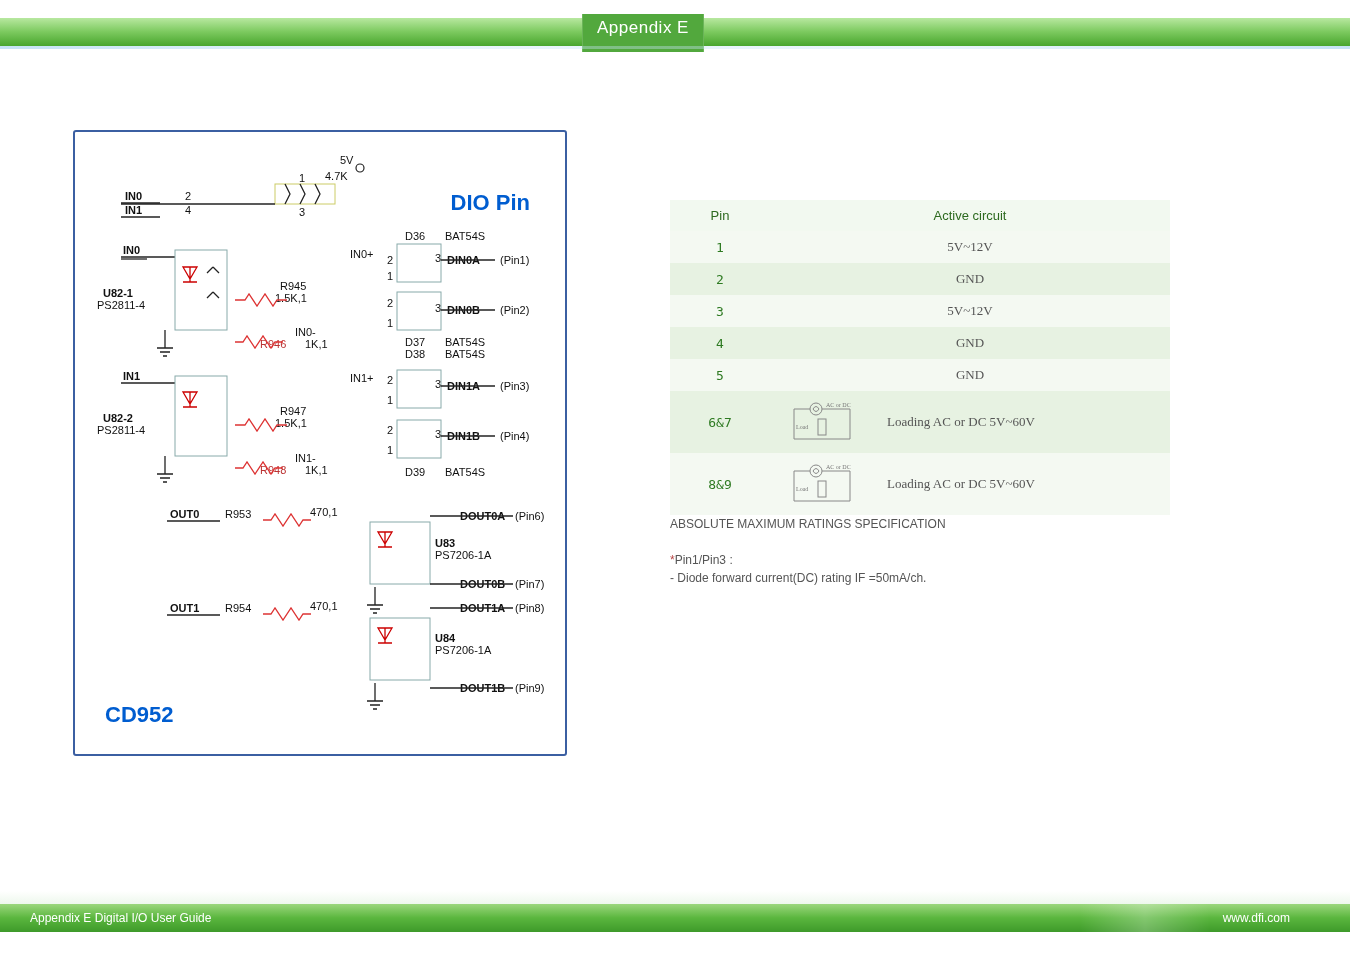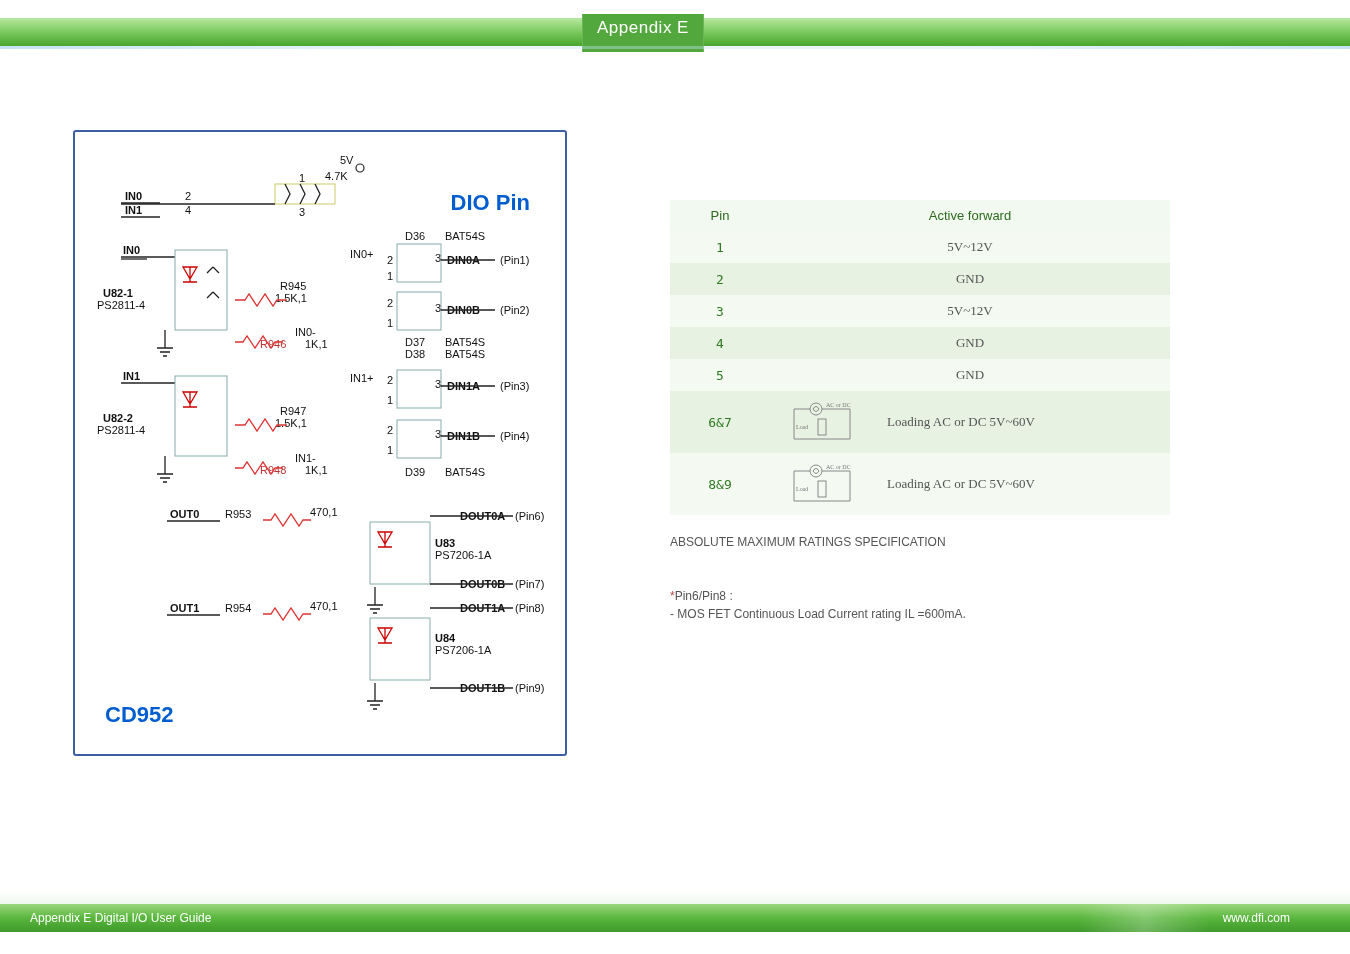--- a/index.html
+++ b/index.html
@@ -145,21 +145,20 @@
     align-items:center;
     gap:27px;
     justify-content:flex-start;
     padding-left:10px;
   }
   .mini-svg { width:70px; height:46px; }
   .mini-label { font-size:13px; color:#555; }
 
   
   .notes {
-    margin-top: 18px;
     font-size: 12px;
     color: #555;
     line-height: 1.5;
   }
   .notes .star { color:#b84545; }
 
   
   .footer {
     position: absolute;
     left: 0; right: 0; bottom: 22px;
@@ -337,21 +336,21 @@
       </svg>
     </div>
   </div>
 
   <div class="col-right">
 
     <table class="pin-table">
       <thead>
         <tr>
           <th>Pin</th>
-          <th>Active forward</th>
+          <th>Active circuit</th>
         </tr>
       </thead>
       <tbody>
         <tr class="odd">
           <td class="pincell">1</td>
           <td>5V~12V</td>
         </tr>
         <tr class="even">
           <td class="pincell">2</td>
           <td>GND</td>
@@ -407,25 +406,25 @@
               <span class="mini-label">Loading AC or DC 5V~60V</span>
             </div>
           </td>
         </tr>
       </tbody>
     </table>
 
     <div class="notes">
       <div>ABSOLUTE MAXIMUM RATINGS SPECIFICATION</div>
       <br>
+      <div>
+        <span class="star">*</span><span>Pin1/Pin3 :</span><br>
+        <span> - Diode forward current(DC) rating IF =50mA/ch.</span>
+      </div>
       <br>
-      <div>
-        <span class="star">*</span><span>Pin6/Pin8 :</span><br>
-        <span> - MOS FET Continuous Load Current rating IL =600mA.</span>
-      </div>
     </div>
 
   </div>
 </div>
 
 <div class="footer-pre"></div>
 <div class="footer">
   <span>Appendix E Digital I/O User Guide</span>
   <div class="pageno-stripe"></div>
   <span>www.dfi.com</span>

